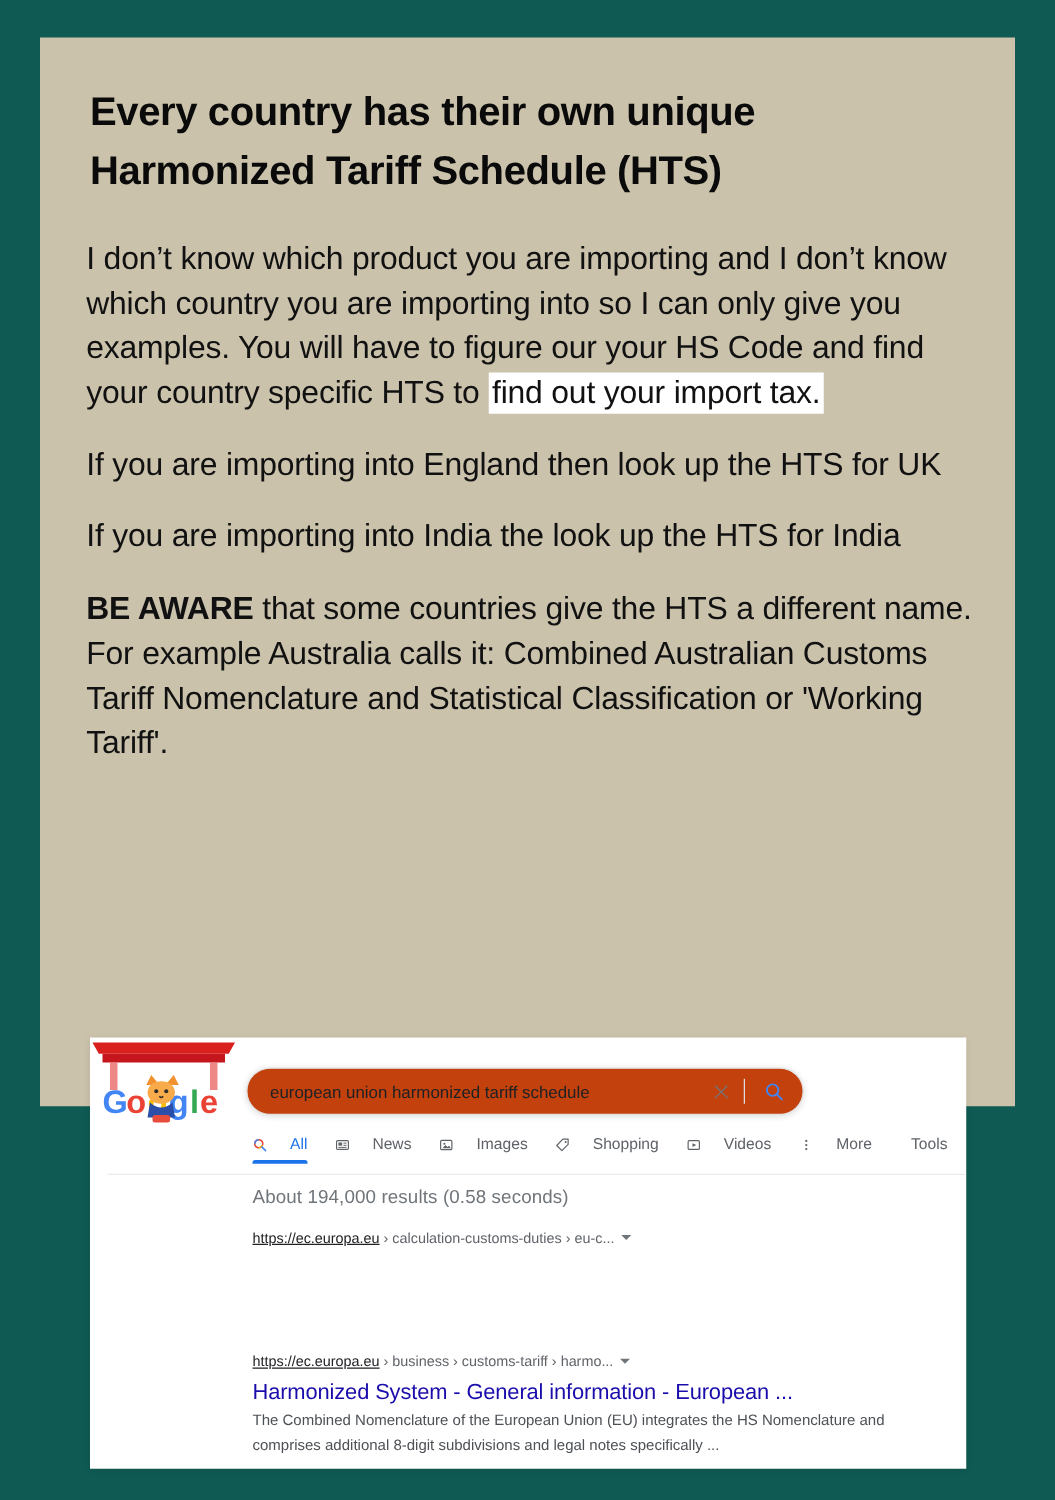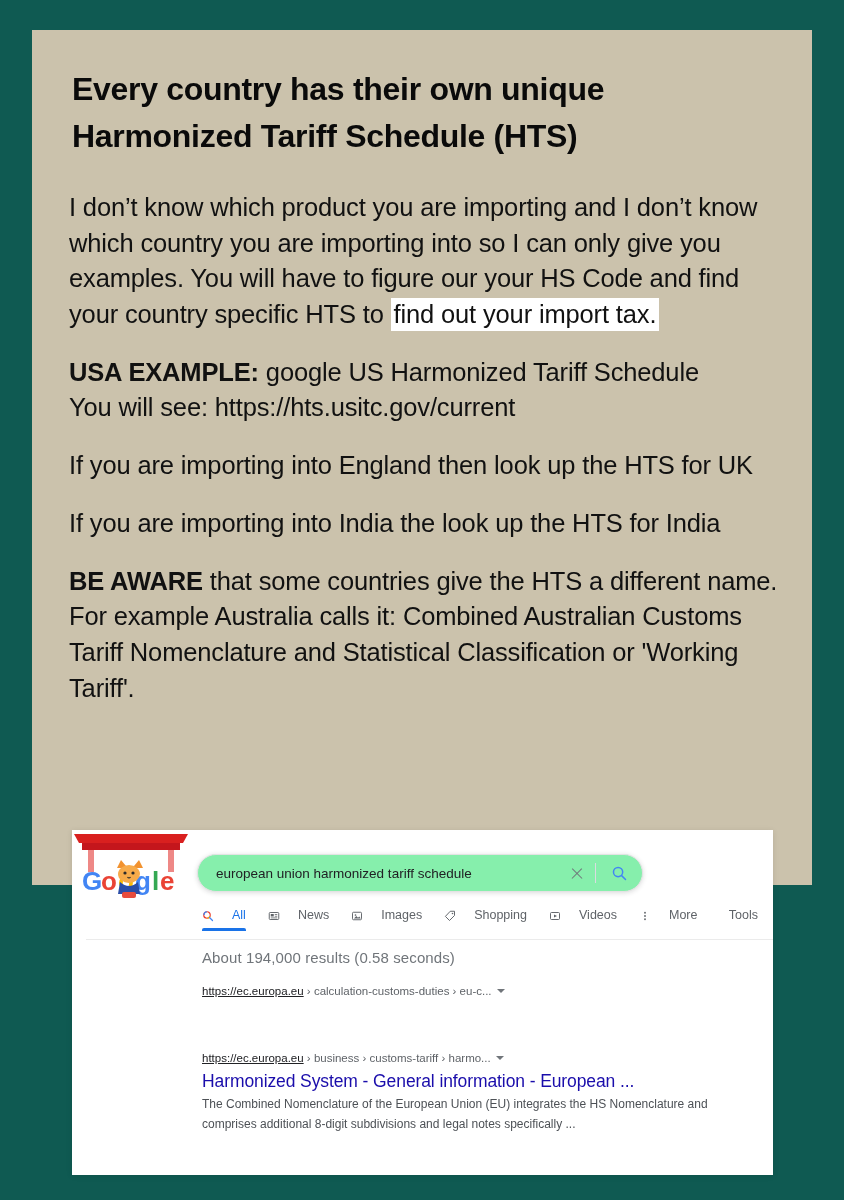--- a/index.html
+++ b/index.html
@@ -92,21 +92,21 @@
 
   
   #searchbar {
     position: absolute;
     left: 125px;
     top: 24px;
     width: 444px;
     height: 36px;
     border: 1px solid #e3e3e3;
     border-radius: 24px;
-    background: #86efac;
+    background: #c2410c;
     box-shadow: 0 1px 5px rgba(32,33,36,0.16);
     display: flex;
     align-items: center;
   }
   #search-query {
     flex: 1;
     padding-left: 18px;
     font-size: 13.5px;
     color: #202124;
     white-space: nowrap;
@@ -190,21 +190,21 @@
   #stats {
     position: absolute;
     left: 130px;
     top: 119px;
     font-size: 15px;
     color: #70757a;
     letter-spacing: 0.1px;
   }
   .result { position: absolute; left: 130px; width: 530px; }
   #result-1 { top: 154px; }
-  #result-2 { top: 221px; }
+  #result-2 { top: 253px; }
   .res-url {
     font-size: 11.5px;
     color: #5f6368;
     line-height: 1.35;
     white-space: nowrap;
   }
   .res-url .dom { color: #202124; font-weight: normal; text-decoration: underline; }
   .res-url .crumb { color: #5f6368; }
   .caret {
     display: inline-block;
@@ -241,21 +241,20 @@
 
     <div id="title">
       <span class="tline">Every country has their own unique</span>
       <span class="tline">Harmonized Tariff Schedule (HTS)</span>
     </div>
 
     <div id="body-copy">
 
       <p class="para"><span>I don’t know which product you are importing and I don’t know which country you are importing into so I can only give you examples.  You will have to figure our your HS Code and find your country specific HTS to </span><span class="hl">find out your import tax.</span></p>
 
-      <p class="para"><span class="b">USA EXAMPLE:</span><span> google US Harmonized Tariff Schedule</span><br><span>You will see: https://hts.usitc.gov/current</span></p>
 
       <p class="para">If you are importing into England then look up the HTS for UK</p>
 
       <p class="para">If you are importing into India the look up the HTS for India</p>
 
       <p class="para"><span class="b">BE AWARE</span><span> that some countries give the HTS a different name. For example Australia calls it: Combined Australian Customs Tariff Nomenclature and Statistical Classification or 'Working Tariff'.</span></p>
 
     </div>
   </div>
 

